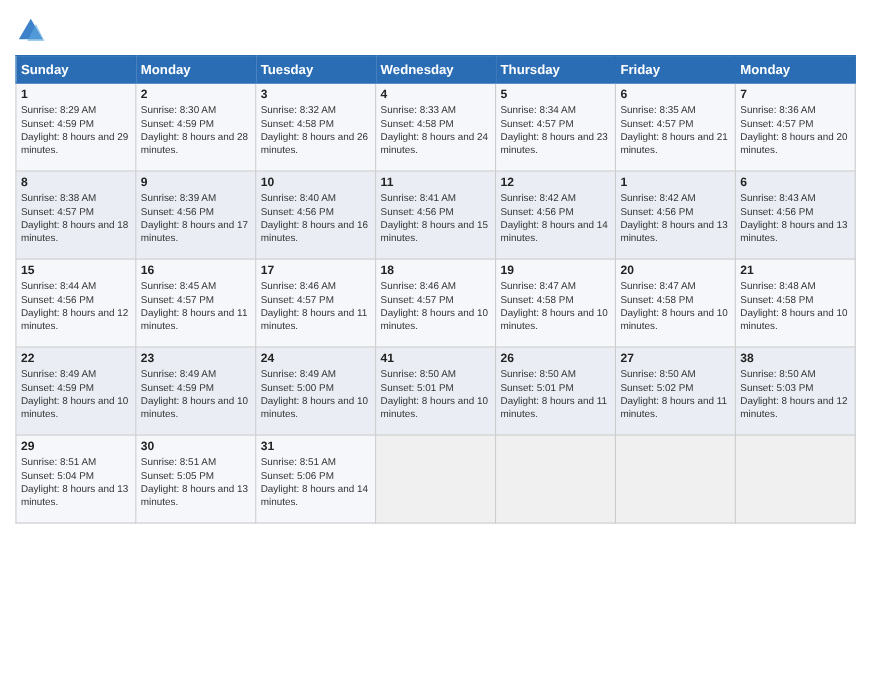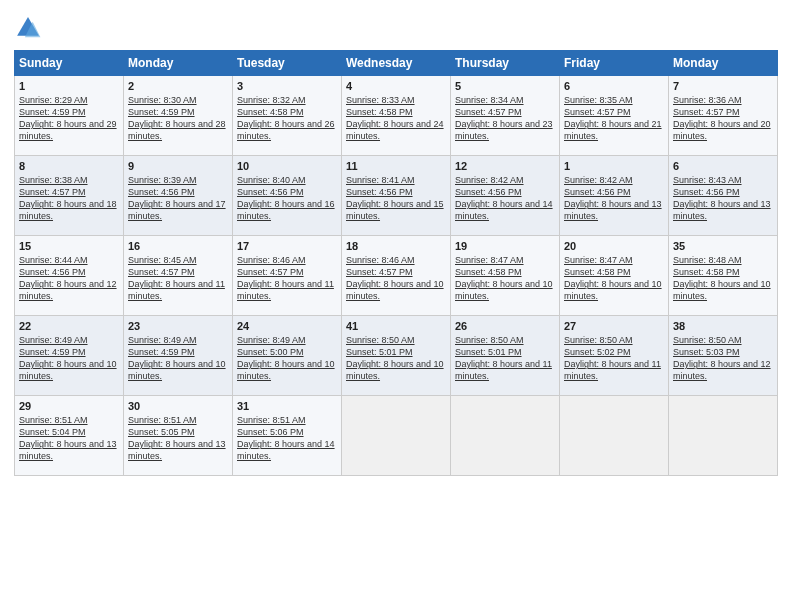--- a/index.html
+++ b/index.html
@@ -91,21 +91,20 @@
       font-size: 11px;
       font-weight: bold;
       color: #222;
       display: block;
       margin-bottom: 2px;
     }
     .cell-content {
       font-size: 9px;
       line-height: 1.35;
       color: #333;
-      text-decoration: underline;
     }
     .empty-cell {
       background: #f0f0f0 !important;
     }
   </style>
 </head>
 <body>
 
 <div class="page">
   <div class="header">
@@ -217,21 +216,21 @@
           </td>
           <td>
             <span class="day-num">19</span>
             <div class="cell-content">Sunrise: 8:47 AM<br>Sunset: 4:58 PM<br>Daylight: 8 hours and 10 minutes.</div>
           </td>
           <td>
             <span class="day-num">20</span>
             <div class="cell-content">Sunrise: 8:47 AM<br>Sunset: 4:58 PM<br>Daylight: 8 hours and 10 minutes.</div>
           </td>
           <td>
-            <span class="day-num">35</span>
+            <span class="day-num">21</span>
             <div class="cell-content">Sunrise: 8:48 AM<br>Sunset: 4:58 PM<br>Daylight: 8 hours and 10 minutes.</div>
           </td>
         </tr>
         <tr>
           <td>
             <span class="day-num">22</span>
             <div class="cell-content">Sunrise: 8:49 AM<br>Sunset: 4:59 PM<br>Daylight: 8 hours and 10 minutes.</div>
           </td>
           <td>
             <span class="day-num">23</span>

